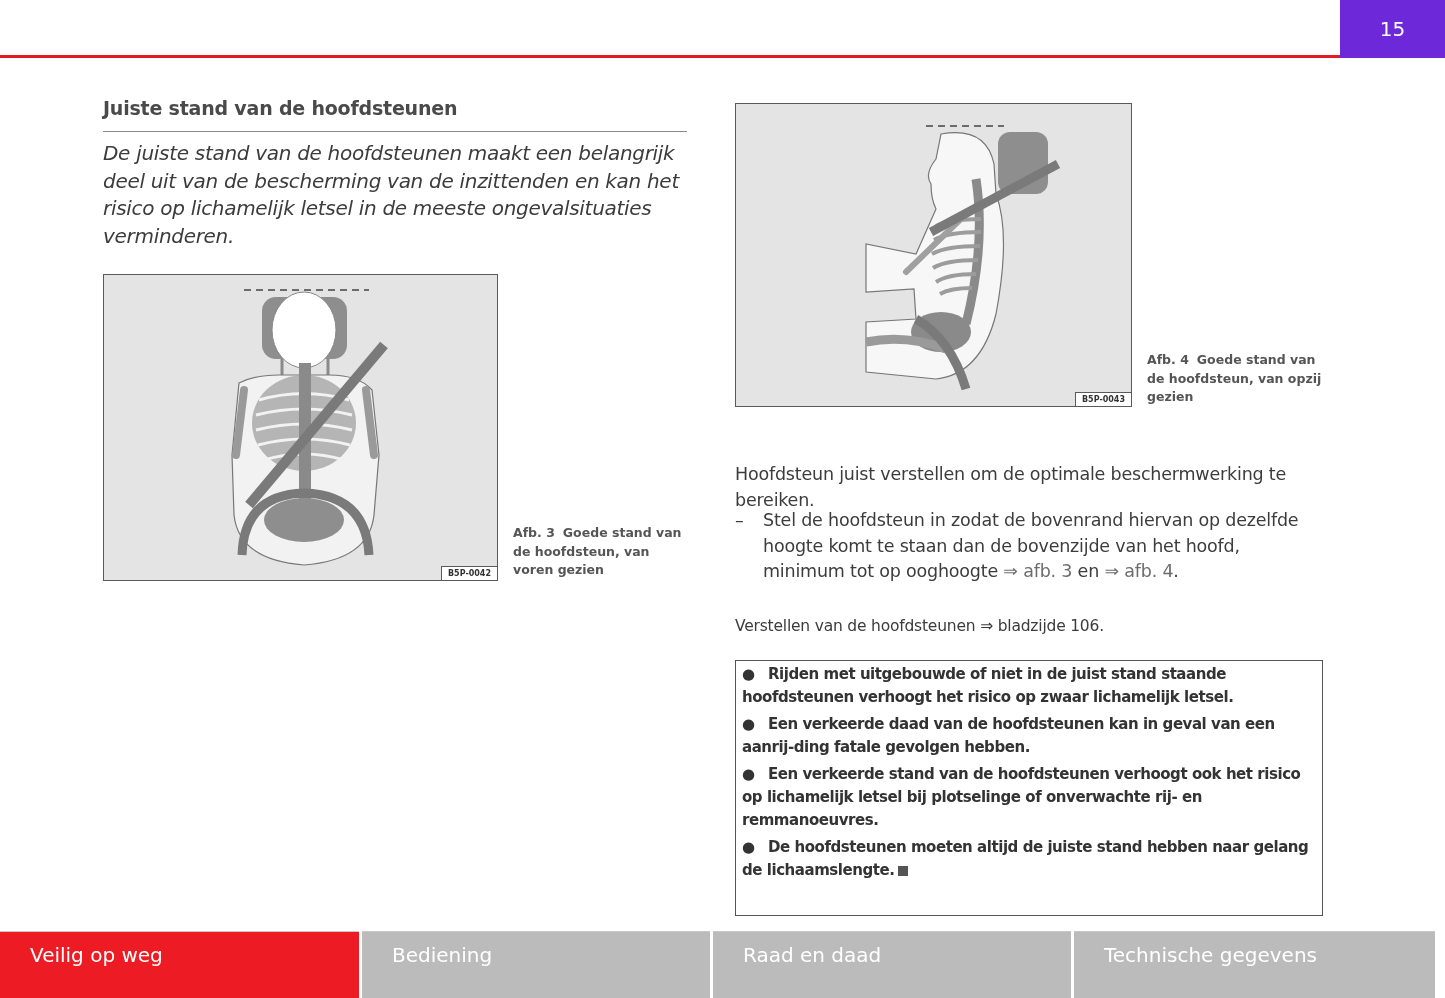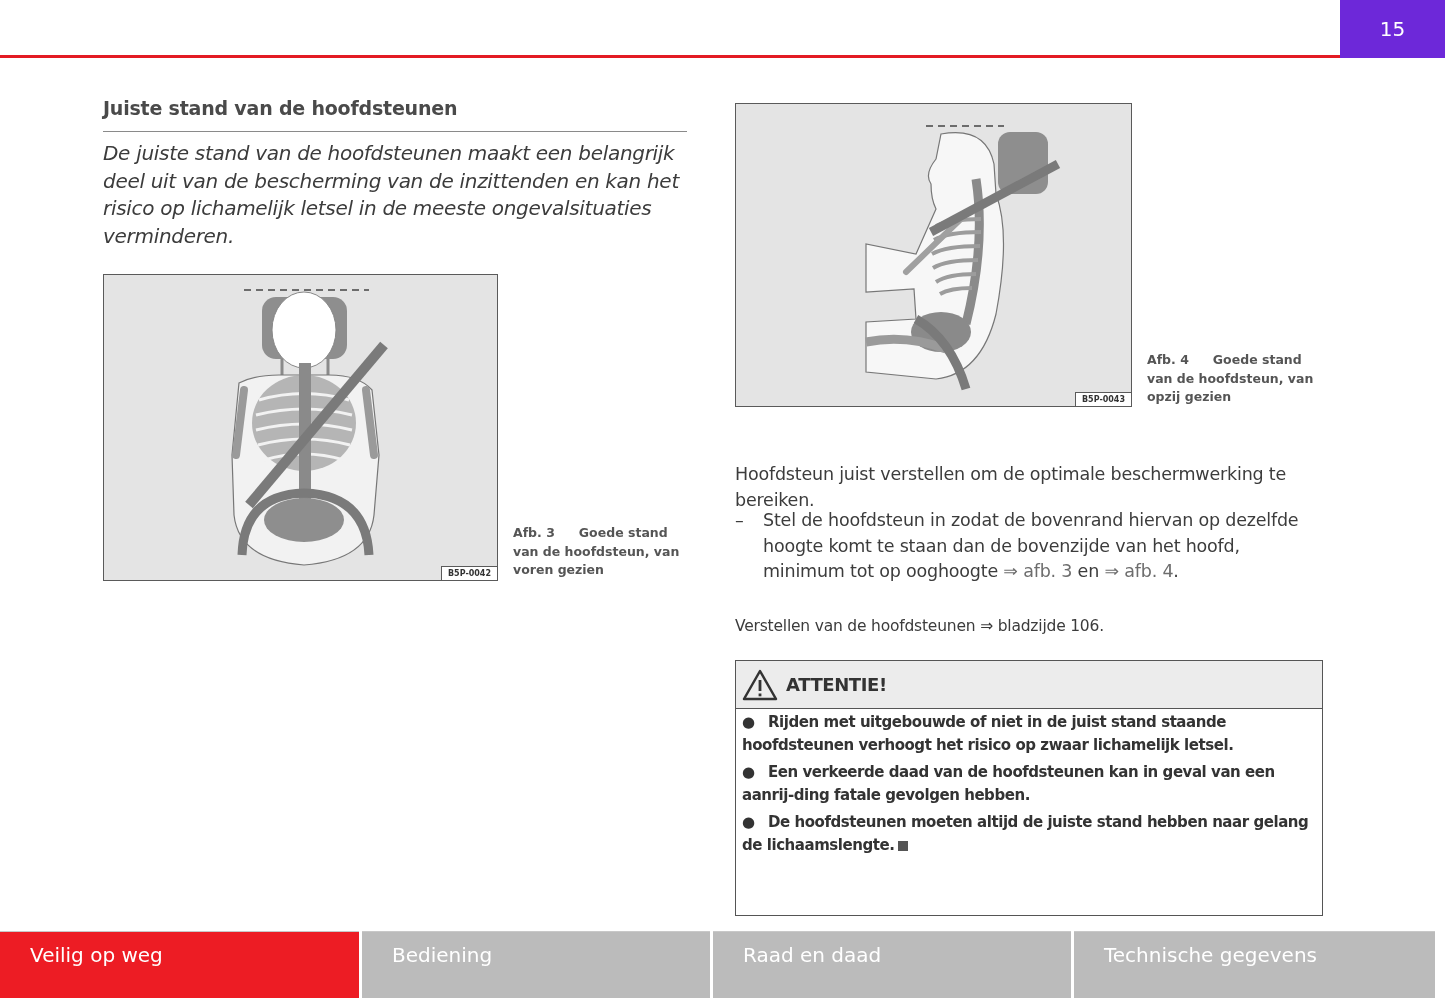--- a/index.html
+++ b/index.html
@@ -109,21 +109,21 @@
     .fig-caption {
       position: absolute;
       font-family: "DejaVu Sans", sans-serif;
       font-weight: bold;
       font-size: 12.5px;
       line-height: 18.5px;
       color: #555555;
       width: 180px;
     }
     .fig-caption .num {
-      margin-right: 24px;
+      margin-right: 8px;
     }
     #cap3 {
       left: 513px;
       top: 524px;
     }
     #cap4 {
       left: 1147px;
       top: 351px;
     }
 
@@ -343,33 +343,28 @@
     <span class="xref">⇒ afb. 4</span><span>.</span>
   </span>
 </div>
 
 <div class="body-text" id="para-ref">
   <span>Verstellen van de hoofdsteunen</span>
   <span>⇒ bladzijde 106.</span>
 </div>
 
 <div class="warning-box">
-  <div class="warning-header">
-    <svg viewBox="0 0 36 32">
-      <path d="M18 2 L34 30 L2 30 Z" fill="none" stroke="#333" stroke-width="2.5" stroke-linejoin="round"></path>
-      <rect x="16.6" y="11" width="2.8" height="11" fill="#333"></rect>
-      <rect x="16.6" y="24.5" width="2.8" height="2.8" fill="#333"></rect>
-    </svg>
-    <span class="warning-title">ATTENTIE!</span>
-  </div>
   <div class="warning-item">
     <span class="bullet">●</span><span>Rijden met uitgebouwde of niet in de juist stand staande hoofdsteunen verhoogt het risico op zwaar lichamelijk letsel.</span>
   </div>
   <div class="warning-item">
     <span class="bullet">●</span><span>Een verkeerde daad van de hoofdsteunen kan in geval van een aanrij-ding fatale gevolgen hebben.</span>
+  </div>
+  <div class="warning-item">
+    <span class="bullet">●</span><span>Een verkeerde stand van de hoofdsteunen verhoogt ook het risico op lichamelijk letsel bij plotselinge of onverwachte rij- en remmanoeuvres.</span>
   </div>
   <div class="warning-item">
     <span class="bullet">●</span><span>De hoofdsteunen moeten altijd de juiste stand hebben naar gelang de lichaamslengte.</span><span class="end-mark"></span>
   </div>
 </div>
 
 <div class="bottom-nav">
   <div class="nav-tab active" style="width:359px">Veilig op weg</div>
   <div class="nav-sep"></div>
   <div class="nav-tab inactive" style="width:348px">Bediening</div>

